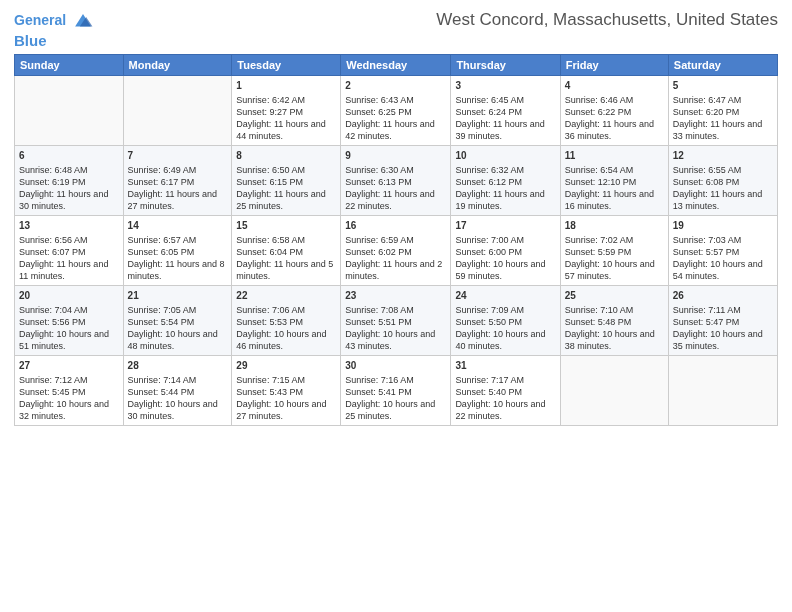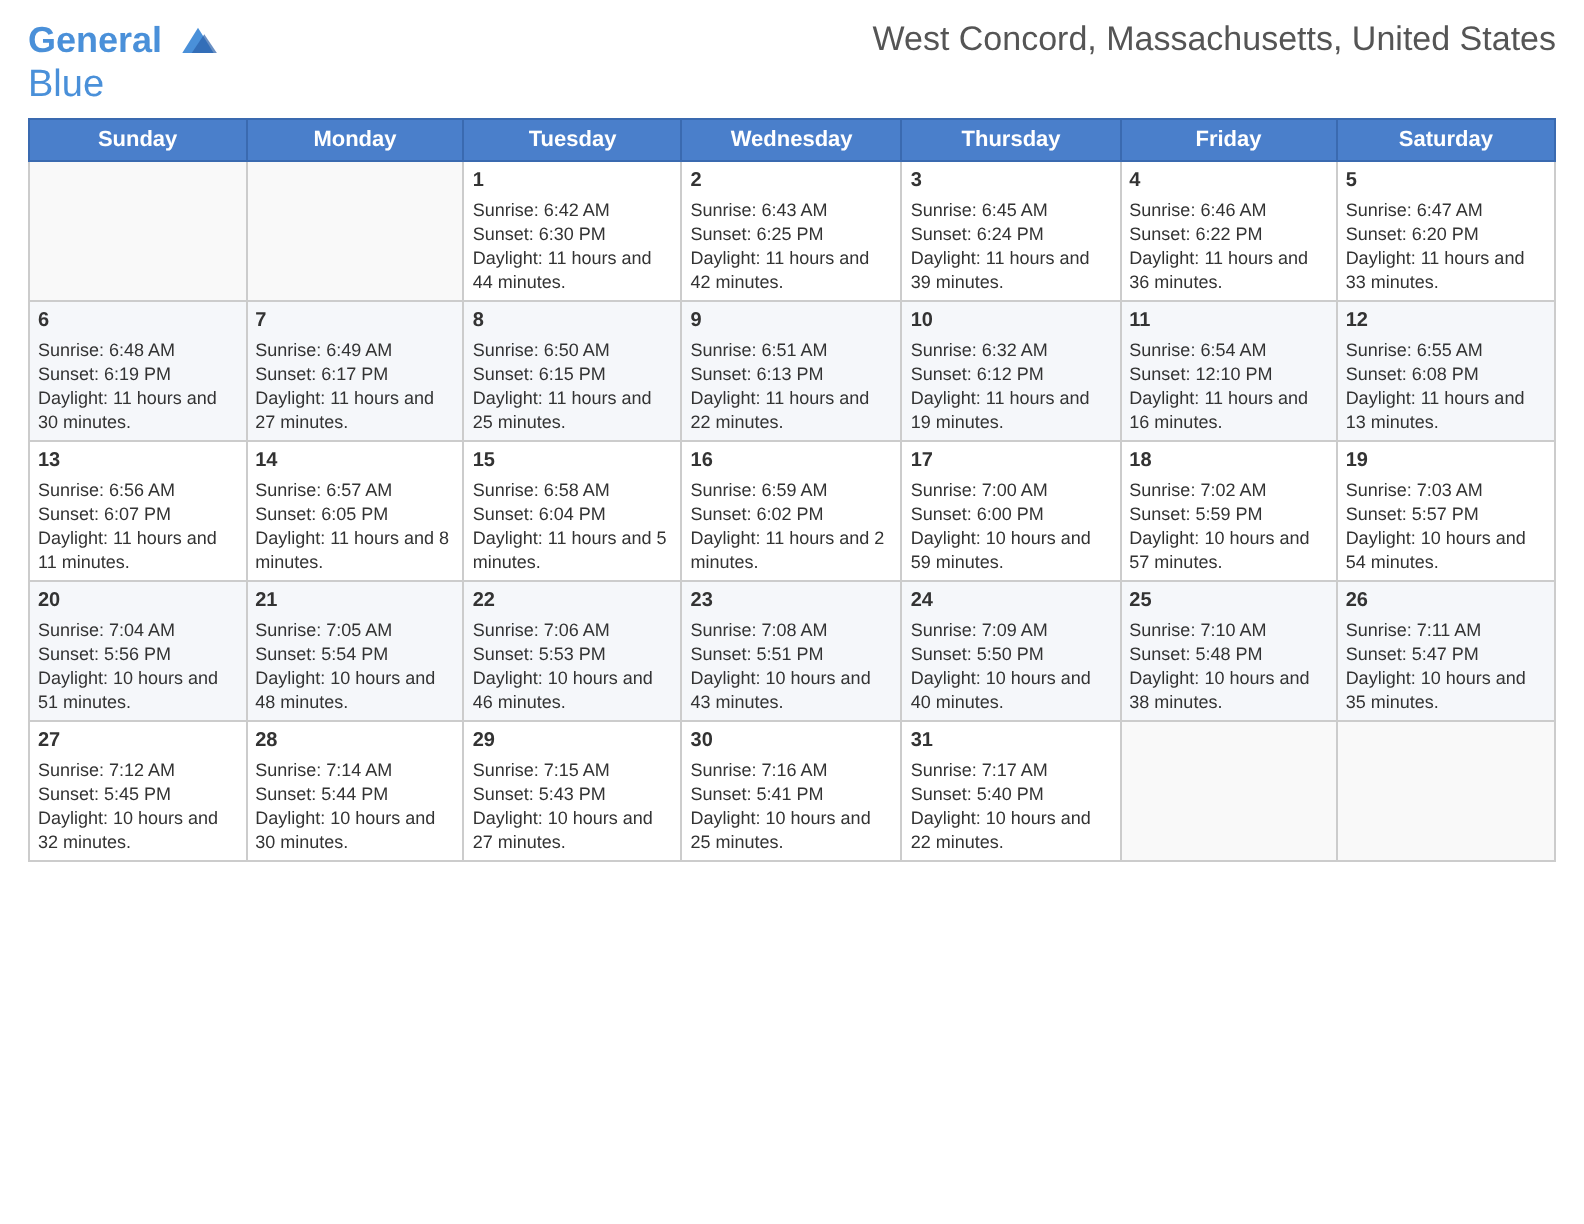--- a/index.html
+++ b/index.html
@@ -20,21 +20,21 @@
       align-items: flex-start;
       justify-content: space-between;
       margin-bottom: 4px;
     }
     .logo {
       display: flex;
       align-items: center;
       gap: 0;
     }
     .logo-text {
-      font-size: 18px;
+      font-size: 14px;
       font-weight: bold;
       color: #333;
       line-height: 1.2;
     }
     .logo-text span {
       color: #4a90d9;
     }
     .logo-icon {
       width: 22px;
       height: 22px;
@@ -54,21 +54,21 @@
       color: #555;
     }
     .calendar {
       width: 100%;
       border-collapse: collapse;
       font-size: 9.5px;
     }
     .calendar th {
       background: #4a7fcb;
       color: #fff;
-      text-align: center;
+      text-align: left;
       padding: 4px 5px;
       font-size: 11px;
       font-weight: bold;
       border: 1px solid #3a6ab0;
     }
     .calendar td {
       vertical-align: top;
       border: 1px solid #ccc;
       padding: 3px 4px;
       width: 113px;
@@ -100,21 +100,21 @@
       <div>
         <div style="display:flex;align-items:center;">
           <div class="logo-text">
             <span>General</span>
             <svg class="logo-icon" viewBox="0 0 28 22" style="display:inline-block;vertical-align:middle;margin-left:2px;">
               <polygon points="4,18 14,2 24,18" fill="#4a90d9" stroke="none"></polygon>
               <polygon points="10,18 18,6 26,18" fill="#2a60a9" stroke="none" opacity="0.7"></polygon>
             </svg>
           </div>
         </div>
-        <div class="logo-text" style="color:#4a90d9;font-size:19px;font-weight:normal;">Blue</div>
+        <div class="logo-text" style="color:#4a90d9;font-size:15px;font-weight:bold;">Blue</div>
       </div>
     </div>
     <div class="title-area">
       <div class="location">West Concord, Massachusetts, United States</div>
     </div>
   </div>
 
   <table class="calendar">
     <thead>
       <tr>
@@ -127,21 +127,21 @@
           <th>Saturday</th>
         </tr>
     </thead>
     <tbody id="calendar-body">
     <tr>
           <td class="cell-empty"></td>
           <td class="cell-empty"></td>
           <td>
             <span class="day-number">1</span>
             <div>Sunrise: 6:42 AM</div>
-            <div>Sunset: 6:30 PM</div>
+            <div>Sunset: 9:27 PM</div>
             <div>Daylight: 11 hours and 44 minutes.</div>
           </td>
           <td>
             <span class="day-number">2</span>
             <div>Sunrise: 6:43 AM</div>
             <div>Sunset: 6:25 PM</div>
             <div>Daylight: 11 hours and 42 minutes.</div>
           </td>
           <td>
             <span class="day-number">3</span>
@@ -176,21 +176,21 @@
             <div>Daylight: 11 hours and 27 minutes.</div>
           </td>
           <td>
             <span class="day-number">8</span>
             <div>Sunrise: 6:50 AM</div>
             <div>Sunset: 6:15 PM</div>
             <div>Daylight: 11 hours and 25 minutes.</div>
           </td>
           <td>
             <span class="day-number">9</span>
-            <div>Sunrise: 6:51 AM</div>
+            <div>Sunrise: 6:30 AM</div>
             <div>Sunset: 6:13 PM</div>
             <div>Daylight: 11 hours and 22 minutes.</div>
           </td>
           <td>
             <span class="day-number">10</span>
             <div>Sunrise: 6:32 AM</div>
             <div>Sunset: 6:12 PM</div>
             <div>Daylight: 11 hours and 19 minutes.</div>
           </td>
           <td>

